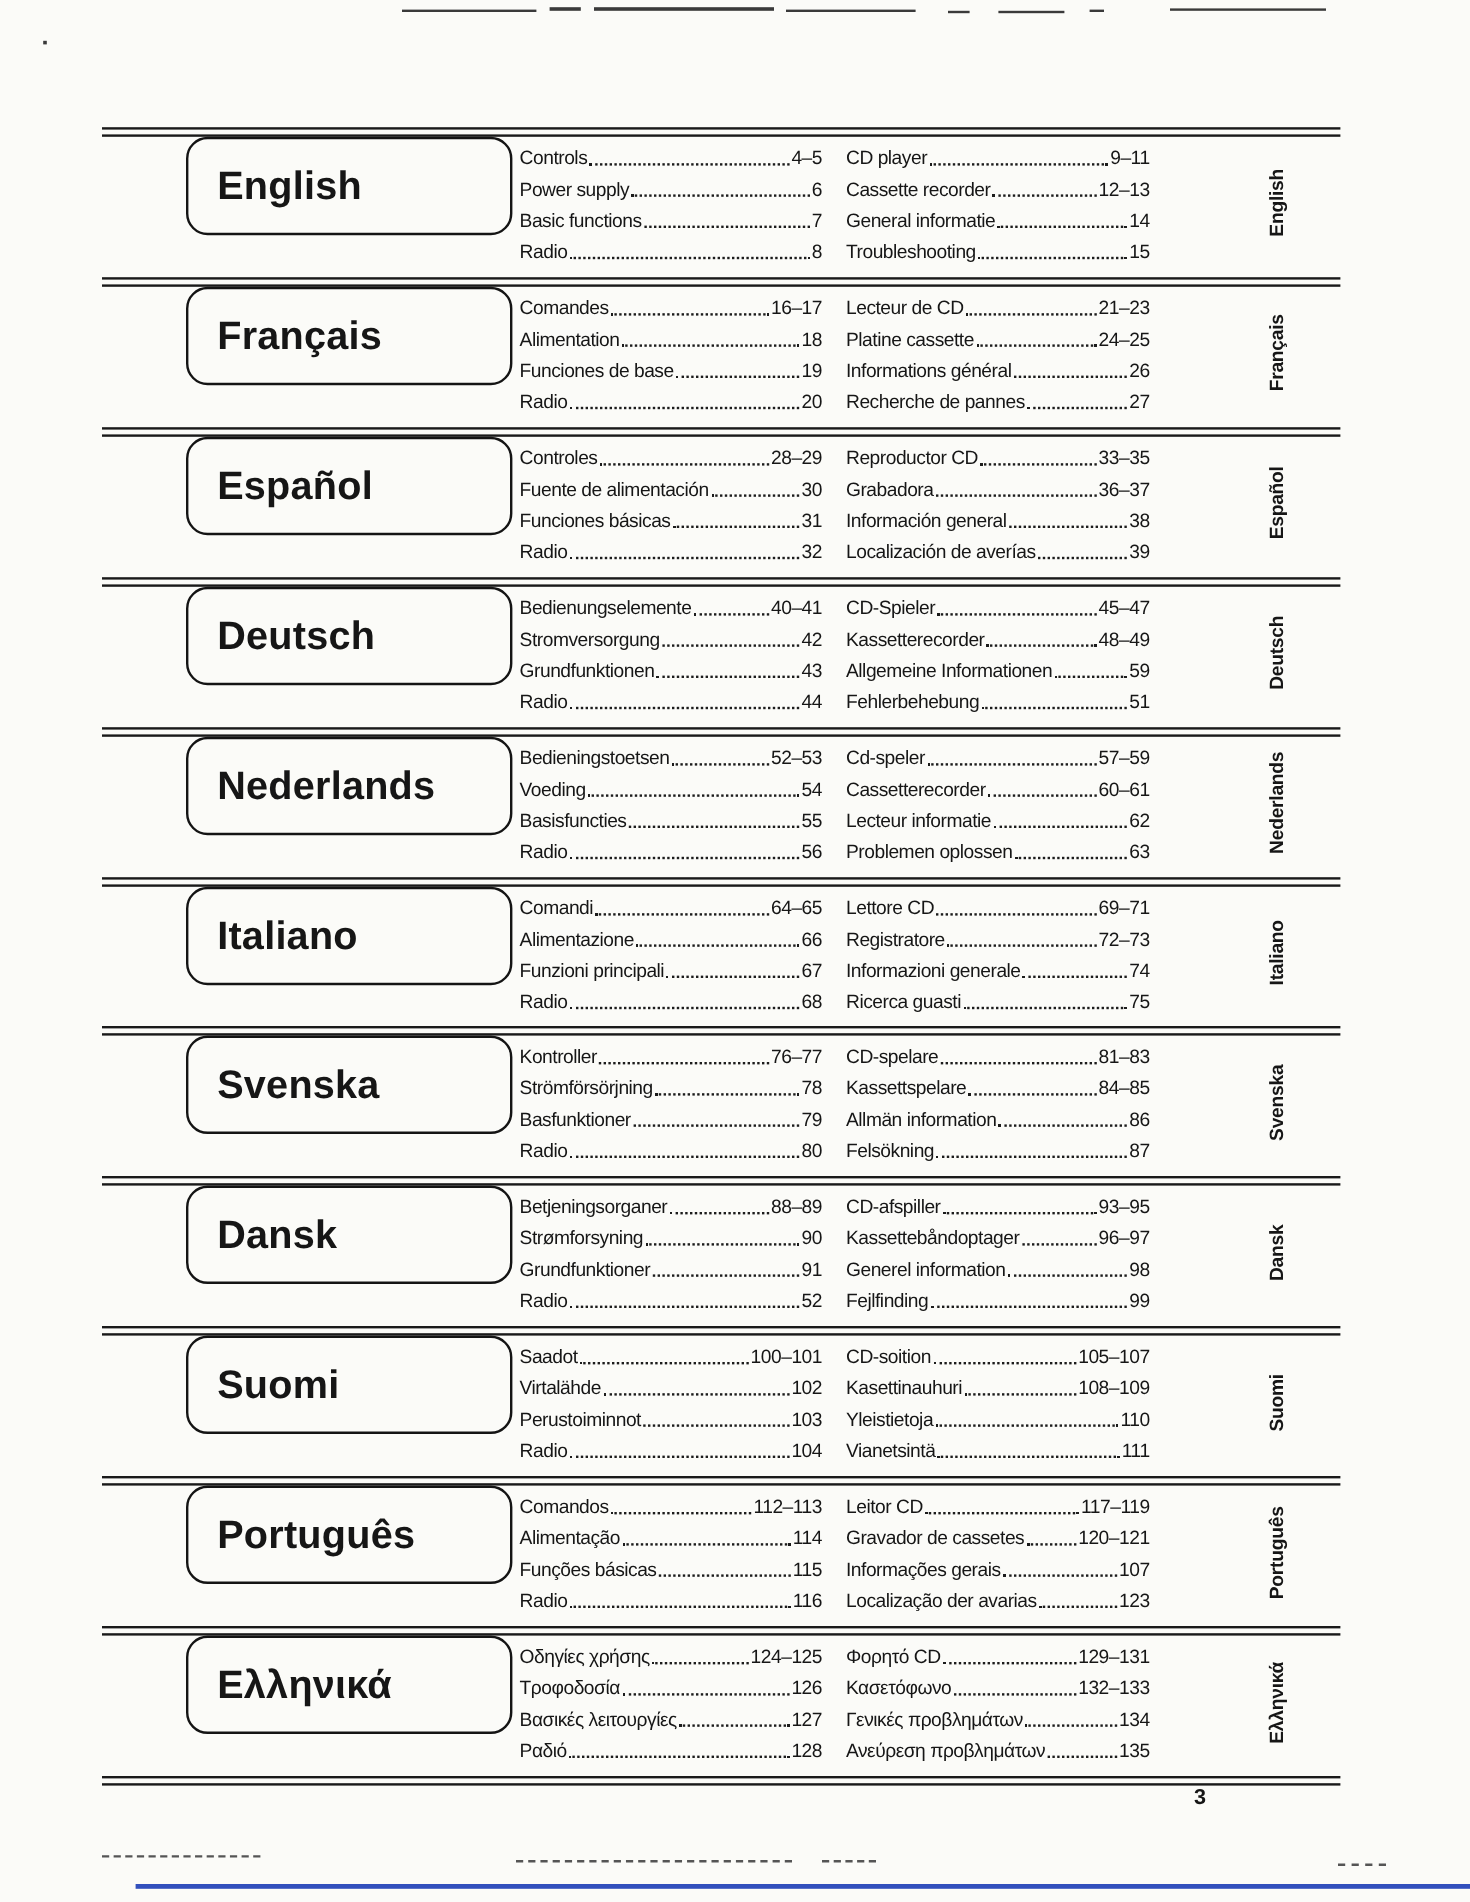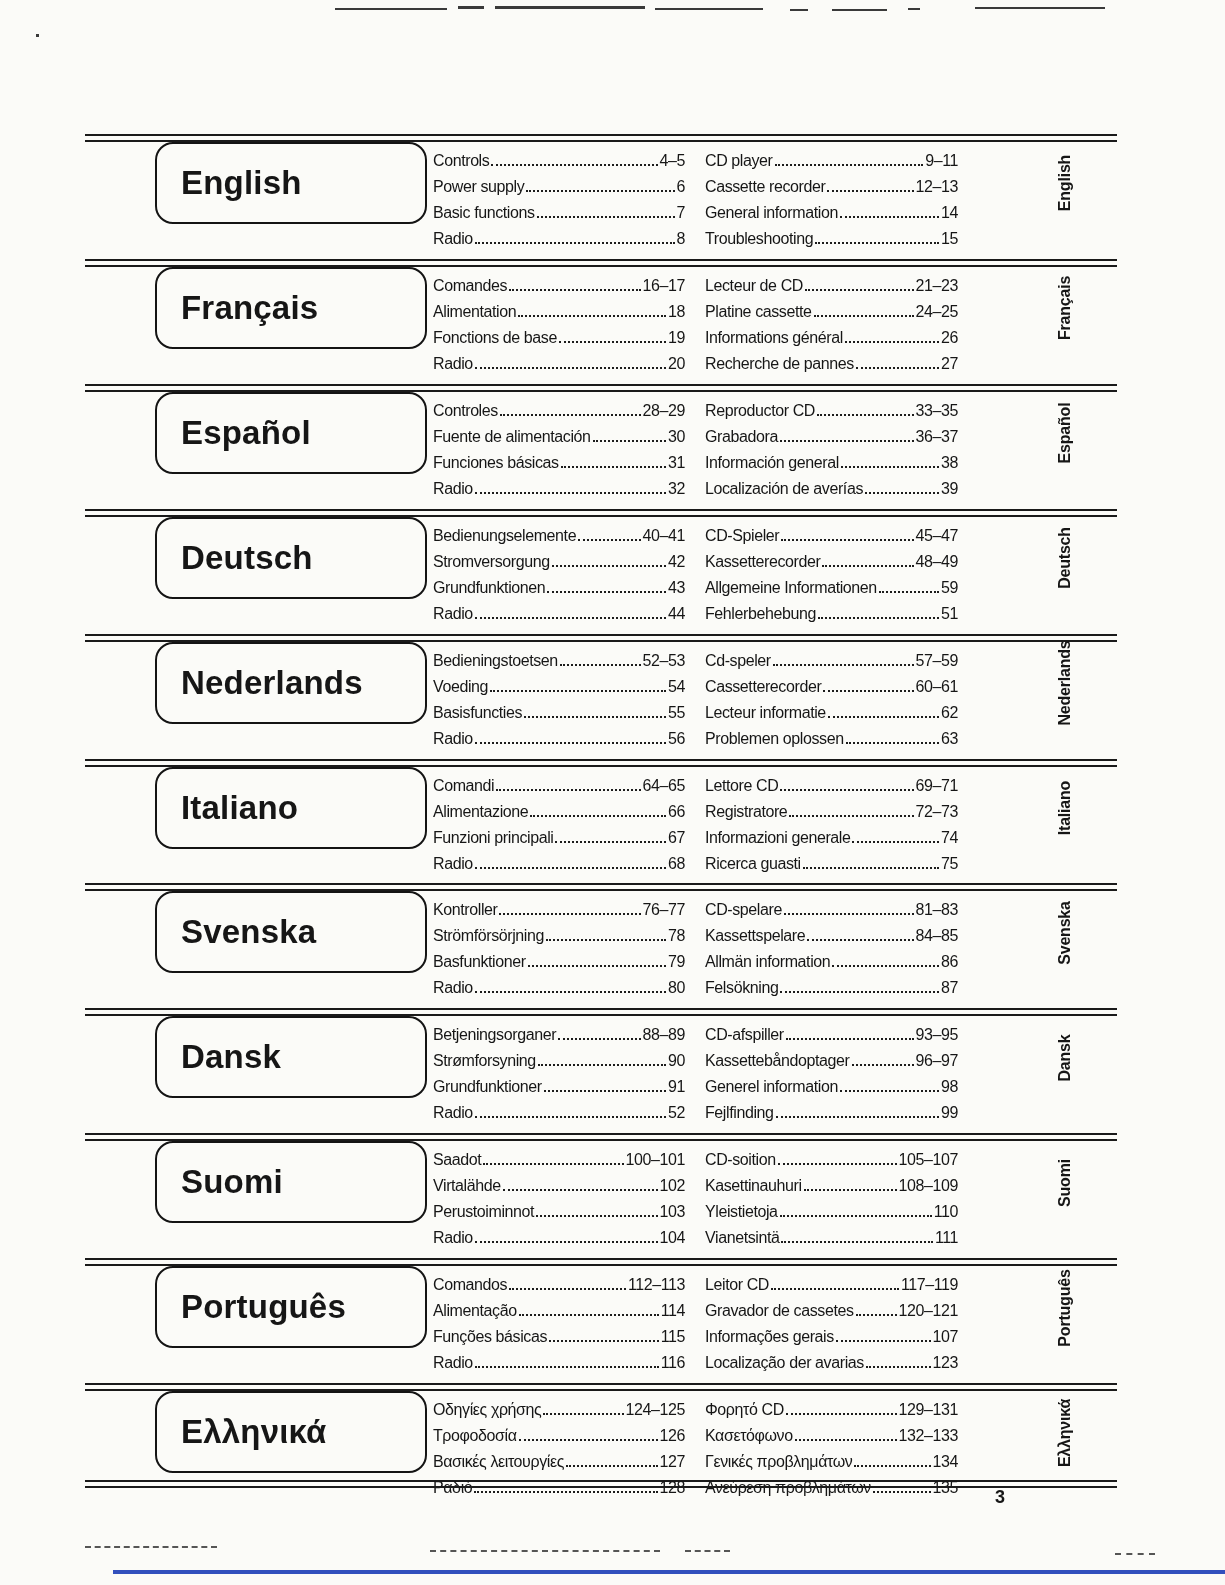--- a/index.html
+++ b/index.html
@@ -14,21 +14,21 @@
   }
   
   .noise{position:absolute;background:#3a3a3a;}
   .noise.dash{background:none;border-top:2px dashed #555;}
   
   .sections{
     position:absolute;left:85px;top:106px;width:1032px;height:1374px;
     display:flex;flex-direction:column;
     border-bottom:2px solid #1a1a1a;
   }
-  .section{flex:1;position:relative;border-top:2px solid #1a1a1a;margin-top:28px;}
+  .section{flex:1;position:relative;border-top:2px solid #1a1a1a;}
   .section::before{
     content:"";position:absolute;left:0;right:0;top:4px;height:2px;background:#1a1a1a;
   }
   .lang-box{
     position:absolute;left:70px;top:6px;width:272px;height:82px;
     border:2.5px solid #141414;border-radius:18px;
     display:flex;align-items:center;
     padding-left:24px;box-sizing:border-box;
   }
   .lang-name{
@@ -106,21 +106,21 @@
             <span class="entry-label">CD player</span>
             <span class="dots"></span>
             <span class="entry-page">9–11</span>
           </div>
           <div class="toc-entry">
             <span class="entry-label">Cassette recorder</span>
             <span class="dots"></span>
             <span class="entry-page">12–13</span>
           </div>
           <div class="toc-entry">
-            <span class="entry-label">General information</span>
+            <span class="entry-label">General informatie</span>
             <span class="dots"></span>
             <span class="entry-page">14</span>
           </div>
           <div class="toc-entry">
             <span class="entry-label">Troubleshooting</span>
             <span class="dots"></span>
             <span class="entry-page">15</span>
           </div>
         </div>
     <div class="side-label">English</div>
@@ -135,21 +135,21 @@
             <span class="entry-label">Comandes</span>
             <span class="dots"></span>
             <span class="entry-page">16–17</span>
           </div>
           <div class="toc-entry">
             <span class="entry-label">Alimentation</span>
             <span class="dots"></span>
             <span class="entry-page">18</span>
           </div>
           <div class="toc-entry">
-            <span class="entry-label">Fonctions de base</span>
+            <span class="entry-label">Funciones de base</span>
             <span class="dots"></span>
             <span class="entry-page">19</span>
           </div>
           <div class="toc-entry">
             <span class="entry-label">Radio</span>
             <span class="dots"></span>
             <span class="entry-page">20</span>
           </div>
         </div>
     <div class="toc-col col2">

